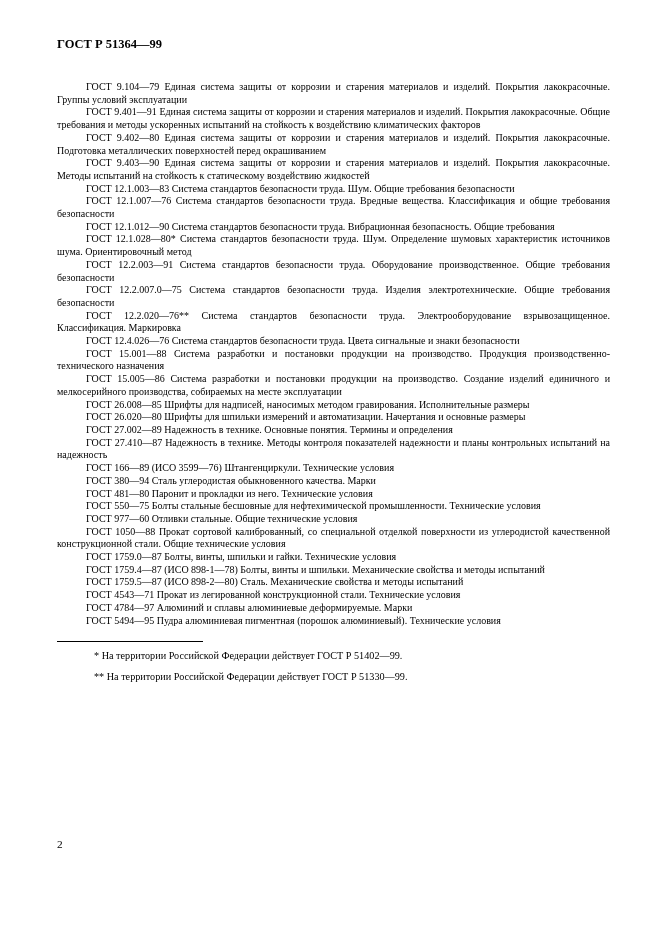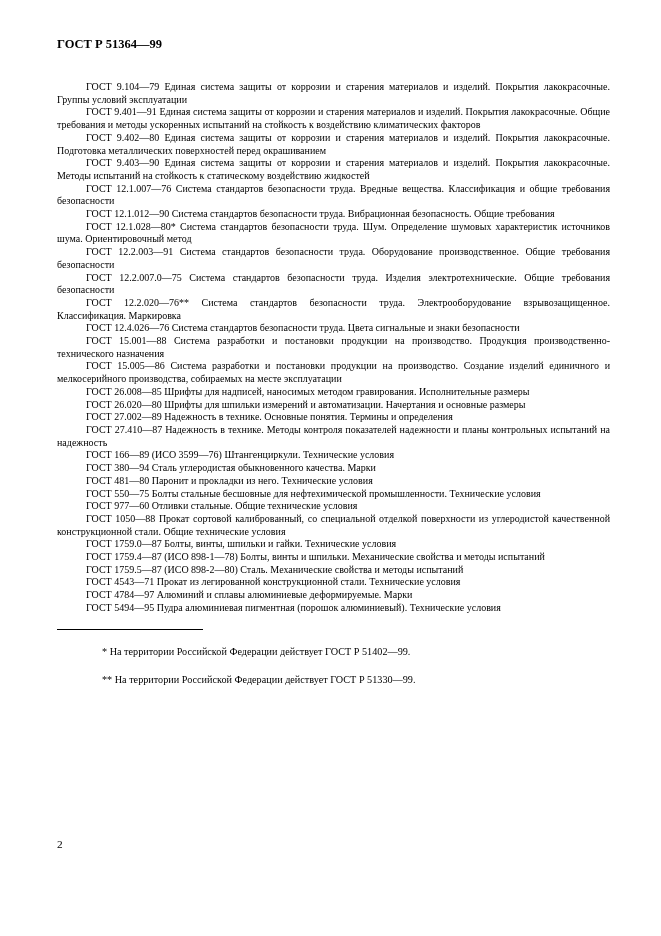--- a/index.html
+++ b/index.html
@@ -37,21 +37,21 @@
   }
   .footnote-block {
     margin-top: 14px;
   }
   .footnote-sep {
     width: 146px;
     border-top: 1px solid #000000;
     margin: 0 0 3px 0;
   }
   .footnote-block p.footnote {
-    margin: 16px;
+    margin: 8px;
     font-size: 10.2px;
     line-height: 12.3px;
     text-align: left;
     text-indent: 29px;
   }
   .page-number {
     position: absolute;
     left: 57px;
     top: 838px;
     font-size: 11.3px;
@@ -64,20 +64,21 @@
 <div class="page">
 
   <div class="doc-header">ГОСТ Р 51364—99</div>
 
   <div class="standards-list">
 
   <p class="entry"><span>ГОСТ 9.104—79</span> <span>Единая система защиты от коррозии и старения материалов и изделий. Покрытия лакокрасочные. Группы условий эксплуатации</span></p>
       <p class="entry"><span>ГОСТ 9.401—91</span> <span>Единая система защиты от коррозии и старения материалов и изделий. Покрытия лакокрасочные. Общие требования и методы ускоренных испытаний на стойкость к воздействию климатических факторов</span></p>
       <p class="entry"><span>ГОСТ 9.402—80</span> <span>Единая система защиты от коррозии и старения материалов и изделий. Покрытия лакокрасочные. Подготовка металлических поверхностей перед окрашиванием</span></p>
       <p class="entry"><span>ГОСТ 9.403—90</span> <span>Единая система защиты от коррозии и старения материалов и изделий. Покрытия лакокрасочные. Методы испытаний на стойкость к статическому воздействию жидкостей</span></p>
+      <p class="entry"><span>ГОСТ 12.1.003—83</span> <span>Система стандартов безопасности труда. Шум. Общие требования безопасности</span></p>
       <p class="entry"><span>ГОСТ 12.1.007—76</span> <span>Система стандартов безопасности труда. Вредные вещества. Классификация и общие требования безопасности</span></p>
       <p class="entry"><span>ГОСТ 12.1.012—90</span> <span>Система стандартов безопасности труда. Вибрационная безопасность. Общие требования</span></p>
       <p class="entry"><span>ГОСТ 12.1.028—80*</span> <span>Система стандартов безопасности труда. Шум. Определение шумовых характеристик источников шума. Ориентировочный метод</span></p>
       <p class="entry"><span>ГОСТ 12.2.003—91</span> <span>Система стандартов безопасности труда. Оборудование производственное. Общие требования безопасности</span></p>
       <p class="entry"><span>ГОСТ 12.2.007.0—75</span> <span>Система стандартов безопасности труда. Изделия электротехнические. Общие требования безопасности</span></p>
       <p class="entry"><span>ГОСТ 12.2.020—76**</span> <span>Система стандартов безопасности труда. Электрооборудование взрывозащищенное. Классификация. Маркировка</span></p>
       <p class="entry"><span>ГОСТ 12.4.026—76</span> <span>Система стандартов безопасности труда. Цвета сигнальные и знаки безопасности</span></p>
       <p class="entry"><span>ГОСТ 15.001—88</span> <span>Система разработки и постановки продукции на производство. Продукция производственно-технического назначения</span></p>
       <p class="entry"><span>ГОСТ 15.005—86</span> <span>Система разработки и постановки продукции на производство. Создание изделий единичного и мелкосерийного производства, собираемых на месте эксплуатации</span></p>
       <p class="entry"><span>ГОСТ 26.008—85</span> <span>Шрифты для надписей, наносимых методом гравирования. Исполнительные размеры</span></p>

